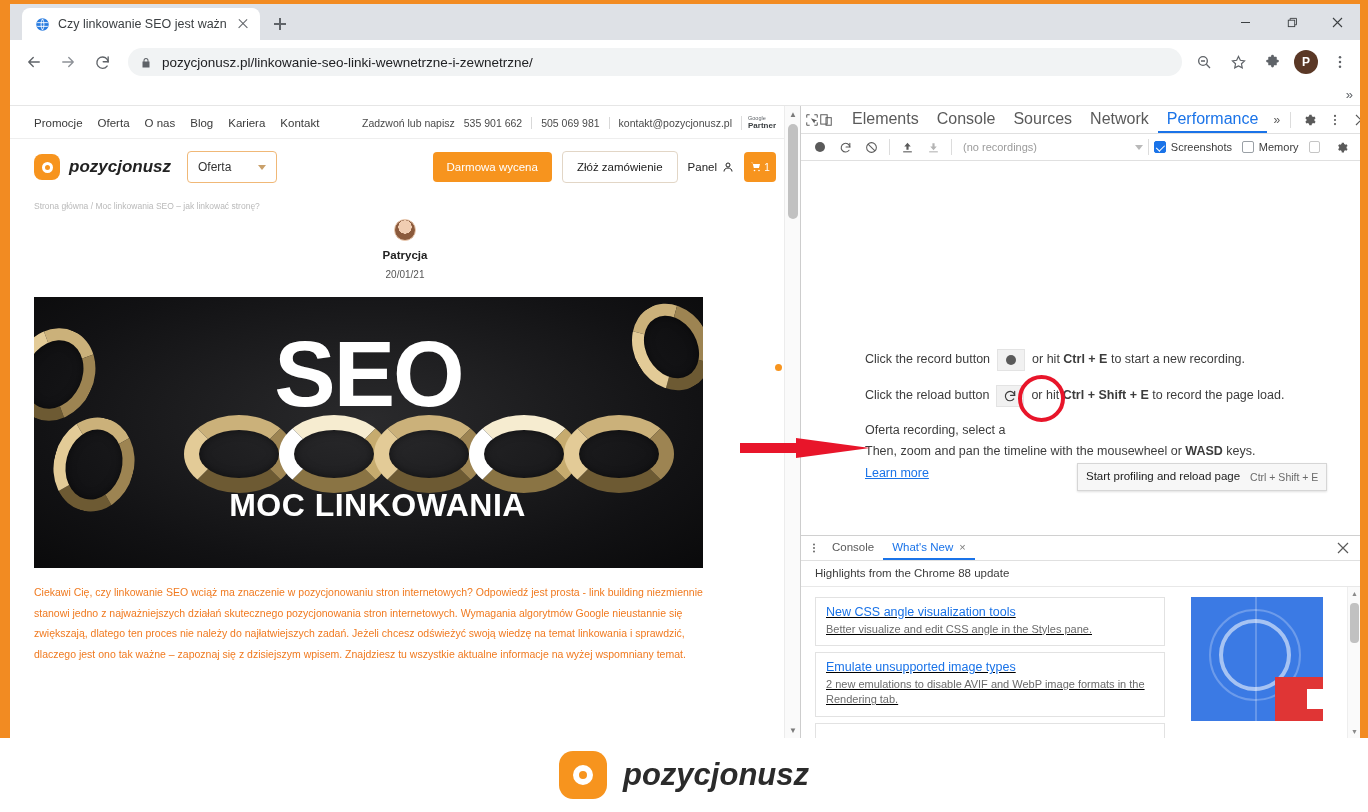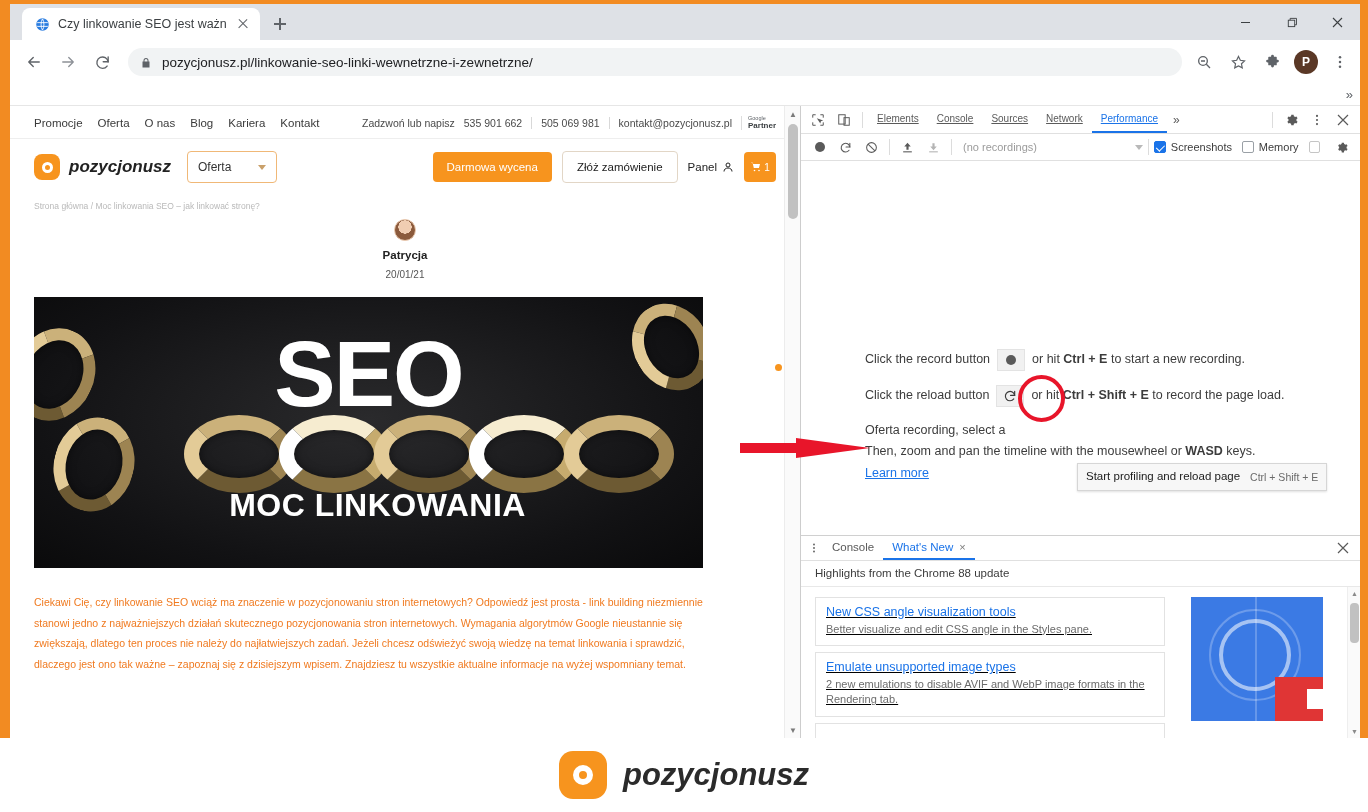--- a/index.html
+++ b/index.html
@@ -176,36 +176,36 @@
   .c1 { left:150px; top:118px; width:110px; height:78px; }
   .c2 { left:245px; top:118px; width:110px; height:78px; border-color:#f0e0b8 #bda濃 #8a7444 #fff; border-color:#f6ecd0 #c6ab6e #8a7444 #ffffff; }
   .c3 { left:340px; top:118px; width:110px; height:78px; }
   .c4 { left:435px; top:118px; width:110px; height:78px; border-color:#f6ecd0 #c6ab6e #8a7444 #ffffff; }
   .c5 { left:530px; top:118px; width:110px; height:78px; }
   .c6 { left:-20px; top:30px; width:80px; height:95px; transform: rotate(25deg); border-width:12px; }
   .c7 { left:20px; top:120px; width:80px; height:95px; transform: rotate(15deg); border-width:12px; }
   .c8 { left:600px; top:5px; width:75px; height:90px; transform: rotate(-30deg); border-width:12px; }
 
   
-  .article { padding: 24px 24px 0 24px; font-size:10.5px; line-height:1.95; color:#f07a20; width:735px; }
+  .article { padding: 14px 24px 0 24px; font-size:10.5px; line-height:1.95; color:#f07a20; width:735px; }
 
   
   .devtools {
     width: 560px; height: 632px; background:#fff;
     border-left:1px solid #cdcdcd; display:flex; flex-direction:column;
   }
   .dt-tabbar {
     height: 28px; display:flex; align-items:center; gap:0; border-bottom:1px solid #e0e0e0;
     padding: 0 4px; background:#fff;
   }
   .dt-iconbtn { width:26px; height:24px; display:flex;align-items:center;justify-content:center; color:#5a5a5a; }
   .dt-sep { width:1px; height:16px; background:#dcdcdc; margin: 0 5px; }
   .dt-tab {
     height:27px; padding: 0 9px; display:flex; align-items:center;
-    font-size:10px; color:#5a5a5a; border-bottom:2px solid transparent;text-decoration:underline;
+    font-size:16px; color:#5a5a5a; border-bottom:2px solid transparent;
   }
   .dt-tab.active { color:#1a73e8; border-bottom-color:#1a73e8; }
   .dt-more { padding:0 6px; font-size:12px; color:#5a5a5a; letter-spacing:-1px; }
   .dt-right { margin-left:auto; display:flex; align-items:center; }
 
   .dt-toolbar2 {
     height: 27px; display:flex; align-items:center; gap:0; padding: 0 6px;
     border-bottom:1px solid #e0e0e0; background:#fff;
   }
   .rec-dot { width:10px;height:10px;border-radius:50%; background:#5a5a5a; }

